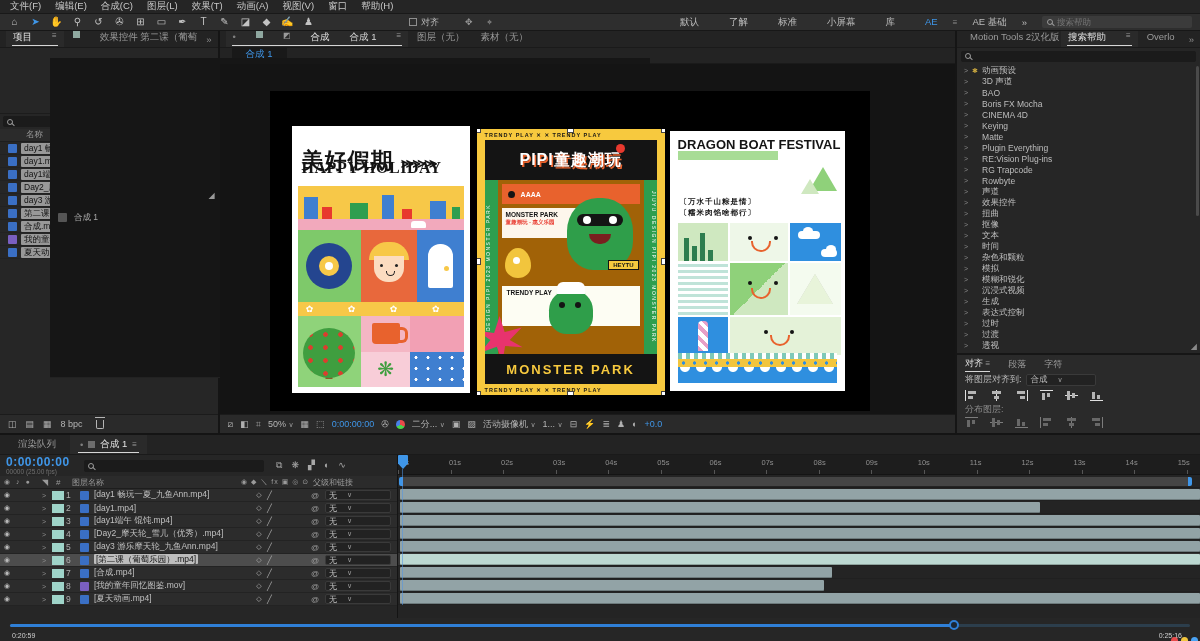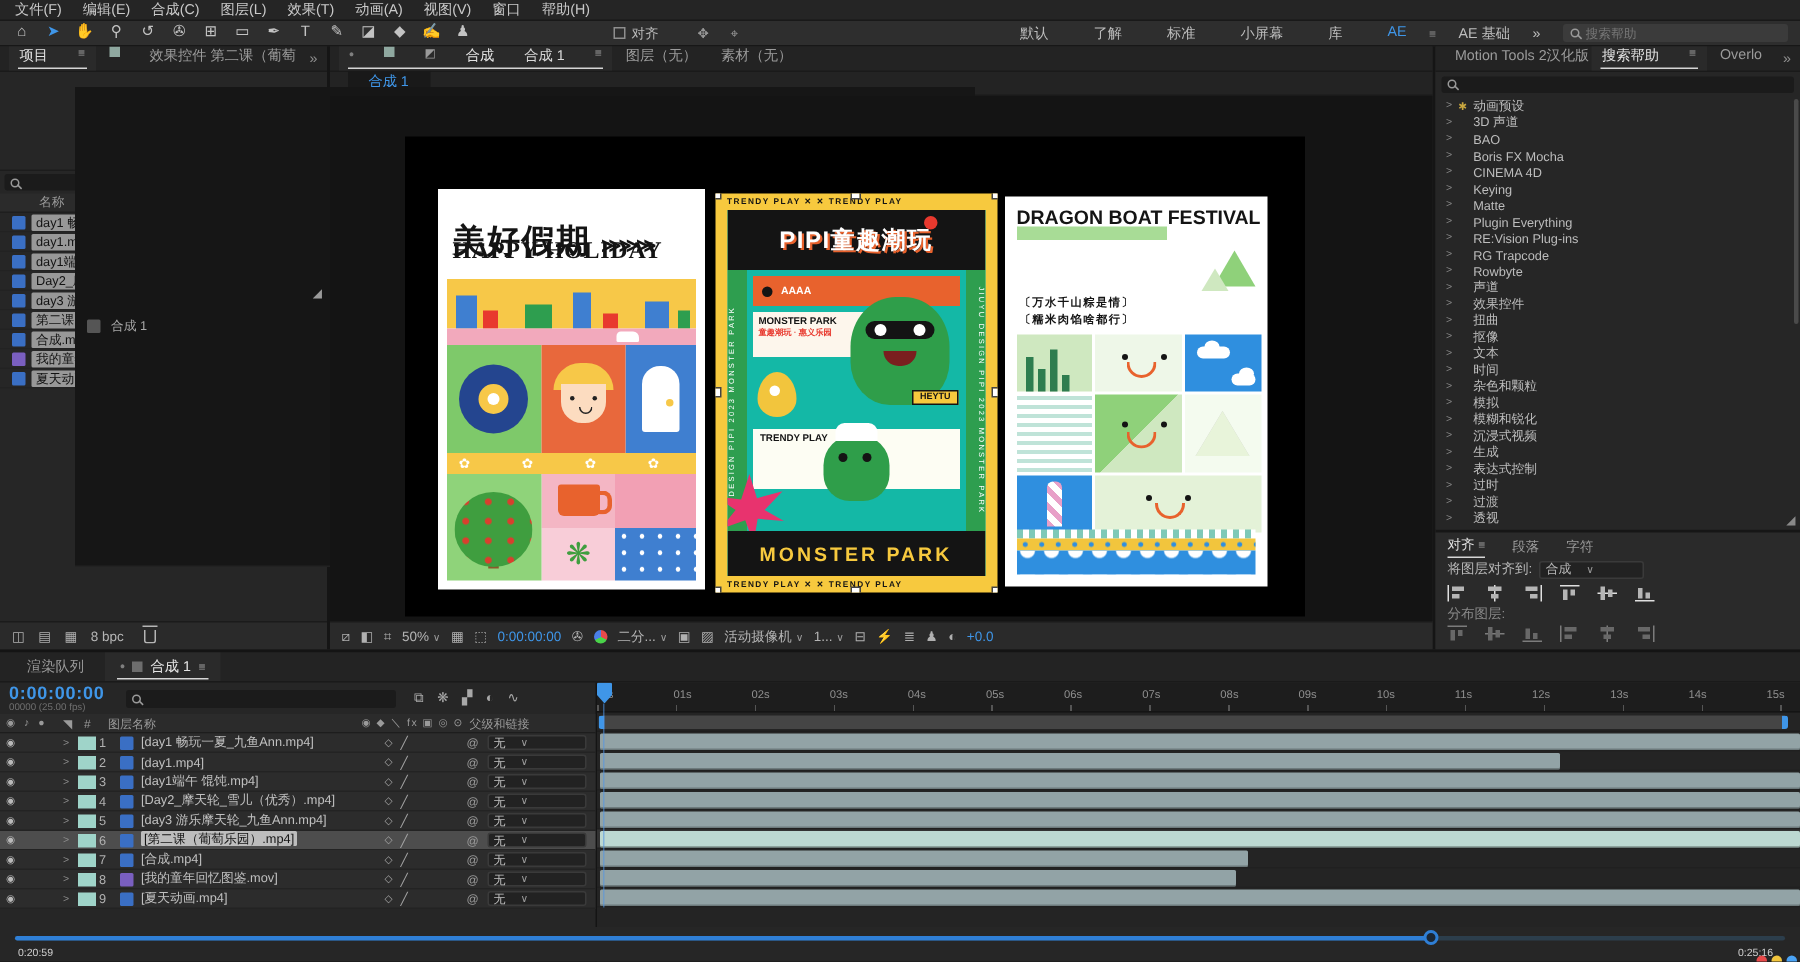--- a/index.html
+++ b/index.html
@@ -105,21 +105,21 @@
 .mug{width:28px;height:21px;background:#e8622d;border-radius:2px 2px 4px 4px;position:relative}
 .mug::after{content:"";position:absolute;right:-8px;top:4px;width:8px;height:10px;border:3px solid #e8622d;border-left:none;border-radius:0 6px 6px 0}
 .pinwheelcell{flex:1;background:#f8cdd8;display:flex;align-items:center;justify-content:center;color:#3f9e3f;font-size:20px}
 .cE3{flex:1;display:flex;flex-direction:column}
 .pinkcell{flex:1;background:#f2a0b4}
 .dotcell{flex:1;background:#3f7fd0;background-image:radial-gradient(circle,#fff 1.3px,transparent 1.8px);background-size:12px 11px}
 
 
 .p2{left:207px;top:38px;width:188px;height:266px;background:#f7c93e}
 .frame-txt{position:absolute;left:8px;right:8px;height:11px;font-size:5.5px;font-weight:bold;color:#141414;display:flex;align-items:center;justify-content:space-between;letter-spacing:1px}
-.p2-inner{position:absolute;left:8px;right:8px;top:11px;bottom:11px;background:#14b8a6;overflow:hidden}
+.p2-inner{position:absolute;left:8px;right:8px;top:11px;bottom:11px;background:#a16207;overflow:hidden}
 .p2-head{position:absolute;top:0;left:0;right:0;height:40px;background:#141414;display:flex;align-items:center;justify-content:center}
 .p2-logo{color:#fff;font-size:16px;font-weight:bold;letter-spacing:1px;text-shadow:1.5px 1.5px 0 #e8622d;white-space:nowrap}
 .p2-logo-dot{position:absolute;top:4px;right:32px;width:9px;height:9px;border-radius:50%;background:#e8392e}
 .sidebar-v{position:absolute;top:40px;bottom:30px;width:13px;background:#2e9e4f;color:#fff;font-size:5px;letter-spacing:1.5px;writing-mode:vertical-rl;text-align:center;overflow:hidden}
 .sidebar-v.left{left:0;transform:rotate(180deg)}
 .sidebar-v.right{right:0}
 .p2-card-orange{position:absolute;left:17px;right:17px;top:44px;height:20px;background:#e8622d;color:#fff;font-size:7px;font-weight:bold;display:flex;align-items:center;gap:6px;padding:0 6px}
 .p2-card-orange i{width:7px;height:7px;border-radius:50%;background:#141414}
 .p2-card-white{position:absolute;left:17px;width:84px;top:68px;height:30px;background:#fdf6ec;font-size:6.5px;font-weight:bold;color:#141414;padding:3px 4px;line-height:1.3}
 .p2-card-white em{font-style:normal;color:#e8392e;display:block;font-size:5.5px}

